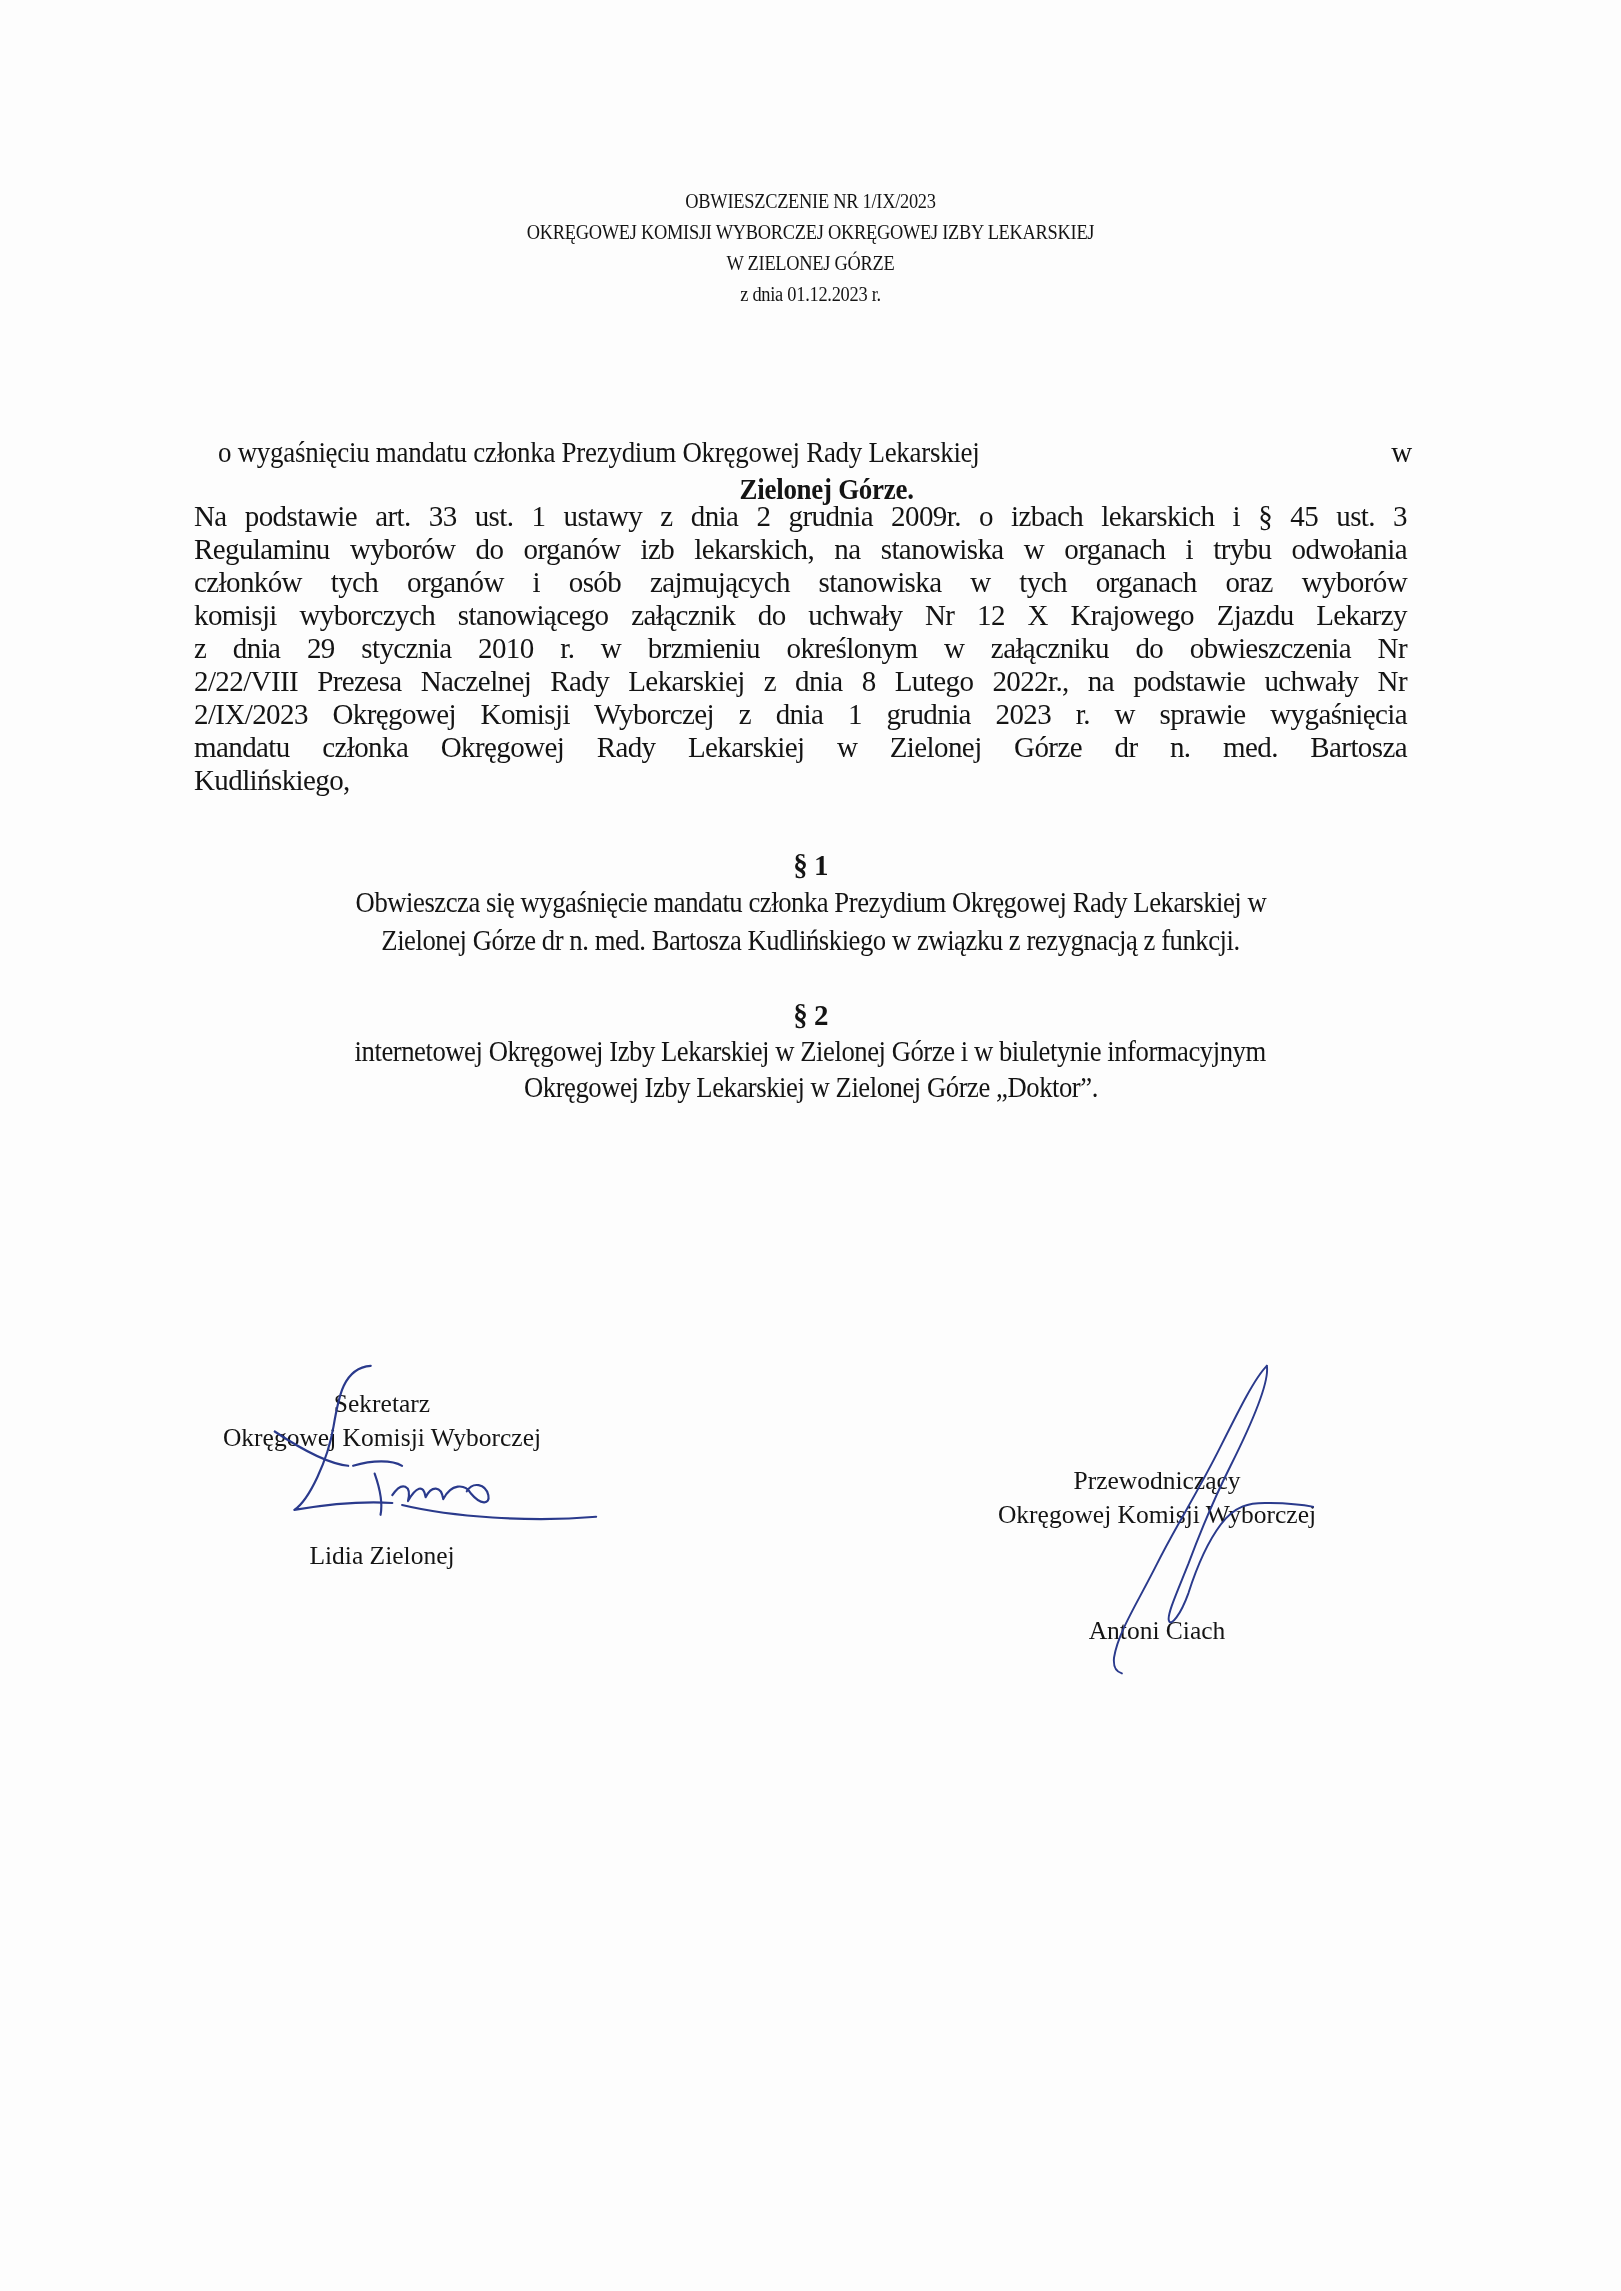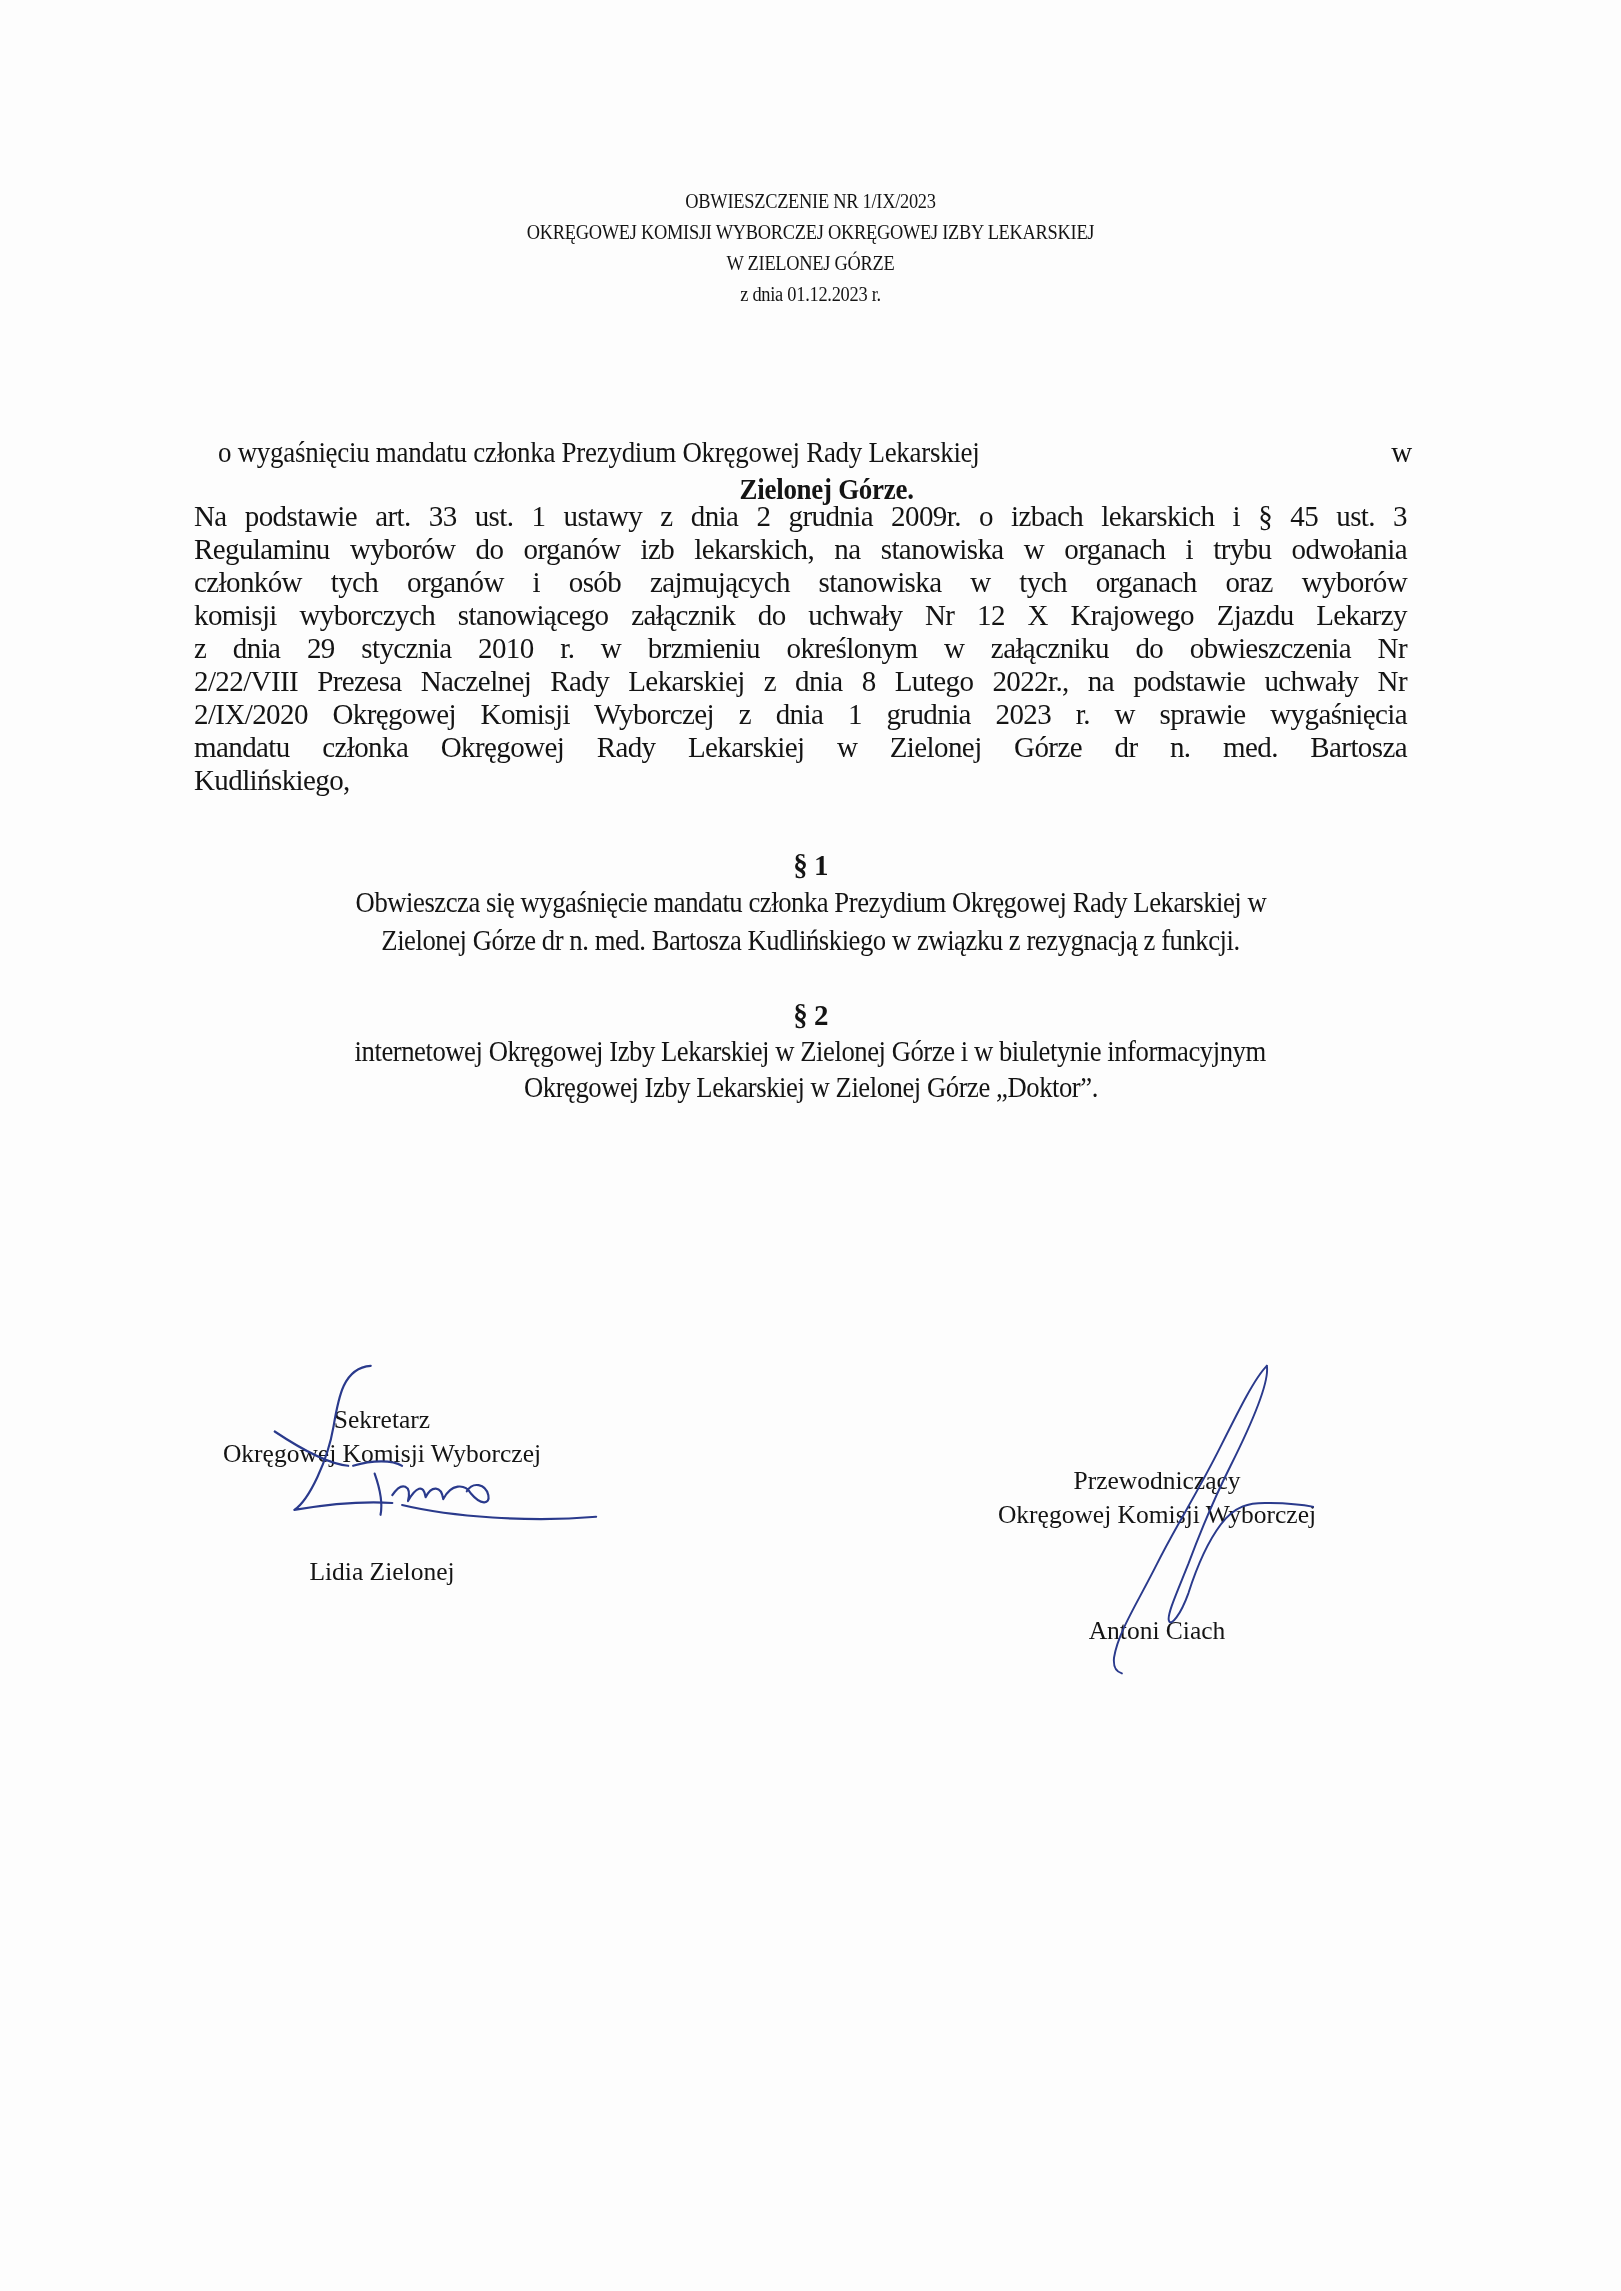--- a/index.html
+++ b/index.html
@@ -140,39 +140,39 @@
     <div class="row2"><span>Zielonej Górze.</span></div>
   </div>
 
   <div class="body-para">
     <span class="ln">Na podstawie art. 33 ust. 1 ustawy z dnia 2 grudnia 2009r. o izbach lekarskich i § 45 ust. 3</span>
     <span class="ln">Regulaminu wyborów do organów izb lekarskich, na stanowiska w organach i trybu odwołania</span>
     <span class="ln">członków tych organów i osób zajmujących stanowiska  w tych organach oraz wyborów</span>
     <span class="ln">komisji wyborczych stanowiącego załącznik do uchwały Nr 12 X Krajowego Zjazdu Lekarzy</span>
     <span class="ln">z dnia 29 stycznia 2010 r. w brzmieniu określonym w załączniku do obwieszczenia Nr</span>
     <span class="ln">2/22/VIII Prezesa Naczelnej Rady Lekarskiej z dnia 8 Lutego 2022r., na podstawie uchwały Nr</span>
-    <span class="ln">2/IX/2020 Okręgowej Komisji Wyborczej z dnia 1 grudnia 2023 r. w sprawie wygaśnięcia</span>
+    <span class="ln">2/IX/2023 Okręgowej Komisji Wyborczej z dnia 1 grudnia 2023 r. w sprawie wygaśnięcia</span>
     <span class="ln">mandatu członka Okręgowej Rady Lekarskiej w Zielonej Górze dr n. med. Bartosza</span>
     <span class="ln last">Kudlińskiego,</span>
   </div>
 
   <div class="section sec1">
     <span class="sym">§ 1</span>
     <span class="txt"><span>Obwieszcza się wygaśnięcie mandatu członka Prezydium Okręgowej Rady Lekarskiej w</span></span>
     <span class="txt"><span>Zielonej Górze dr n. med. Bartosza Kudlińskiego w związku z rezygnacją z funkcji.</span></span>
   </div>
 
   <div class="section sec2">
     <span class="sym">§ 2</span>
     <span class="txt"><span>internetowej Okręgowej Izby Lekarskiej w Zielonej Górze i w  biuletynie informacyjnym</span></span>
     <span class="txt"><span>Okręgowej Izby Lekarskiej w Zielonej Górze „Doktor”.</span></span>
   </div>
 
   <div class="sig sig-left">
-    <span class="name" style="margin-top:16px">Sekretarz</span>
+    <span class="name" style="margin-top:0">Sekretarz</span>
     <span class="name" style="margin-top:0">Okręgowej Komisji Wyborczej</span>
     <span class="name">Lidia Zielonej</span>
   </div>
 
   <div class="sig sig-right">
     <span class="name" style="margin-top:0">Przewodniczący</span>
     <span class="name" style="margin-top:0">Okręgowej Komisji Wyborczej</span>
     <span class="name">Antoni Ciach</span>
   </div>
 

